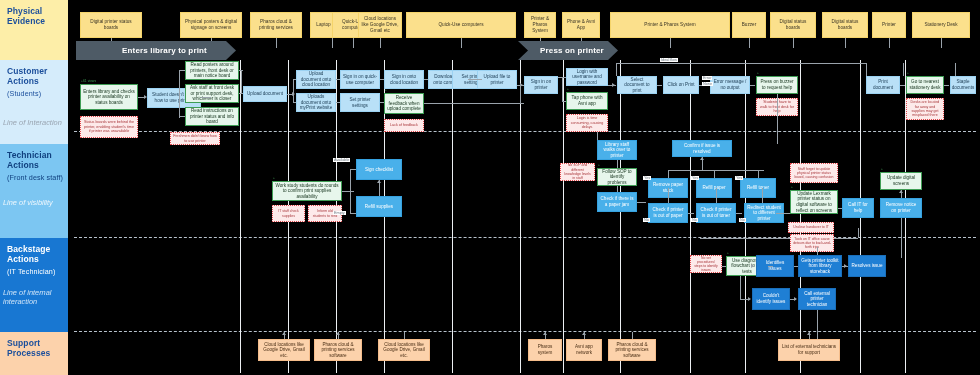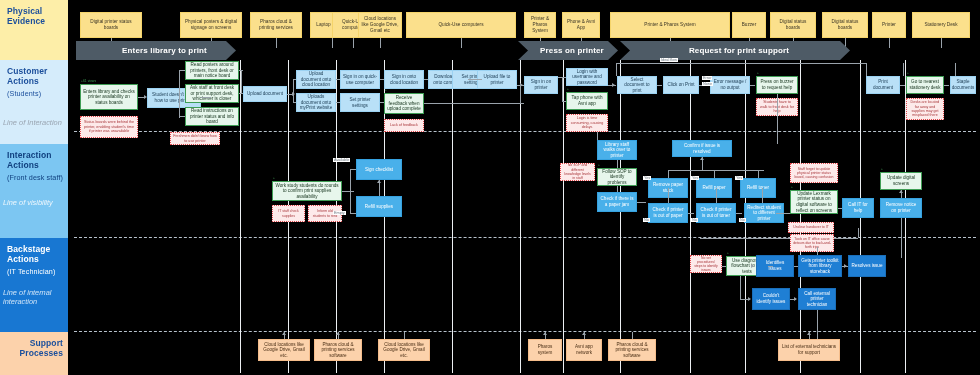--- a/index.html
+++ b/index.html
@@ -32,21 +32,21 @@
     font-weight: normal;
     font-size: 7.2px;
     display: block;
     margin-top: 3px;
     line-height: 1.2;
   }
   .lane-label.physical { background: #fdeea8; top: 0; height: 60px; }
   .lane-label.customer { background: #d5ecfb; top: 60px; height: 84px; }
   .lane-label.frontstage { background: #7cc6f2; top: 144px; height: 94px; color:#10407f; }
   .lane-label.backstage { background: #1877d2; top: 238px; height: 94px; color: #ffffff; }
-  .lane-label.support  { background: #fcd2ab; top: 332px; height: 43px; text-align: right; }
+  .lane-label.support  { background: #fcd2ab; top: 332px; height: 43px; }
 
   .line-label {
     position: absolute;
     left: 3px;
     width: 70px;
     font-size: 7.4px;
     font-style: italic;
     line-height: 1.15;
   }
   .line-label.l1 { top: 119px; color: #9aa5b1; }
@@ -190,21 +190,21 @@
   <div class="lane-label physical">
     <span>Physical</span><br>
     <span>Evidence</span>
   </div>
   <div class="lane-label customer">
     <span>Customer</span><br>
     <span>Actions</span>
     <span class="sub">(Students)</span>
   </div>
   <div class="lane-label frontstage">
-    <span>Interaction</span><br>
+    <span>Technician</span><br>
     <span>Actions</span>
     <span class="sub">(Front desk staff)</span>
   </div>
   <div class="lane-label backstage">
     <span>Backstage</span><br>
     <span>Actions</span>
     <span class="sub">(IT Technician)</span>
   </div>
   <div class="lane-label support">
     <span>Support</span><br>
@@ -261,21 +261,20 @@
   <div class="vline" style="left:581px;top:38px;height:10px;"></div>
   <div class="vline" style="left:670px;top:38px;height:10px;"></div>
   <div class="vline" style="left:749px;top:38px;height:10px;"></div>
   <div class="vline" style="left:793px;top:38px;height:10px;"></div>
   <div class="vline" style="left:845px;top:38px;height:10px;"></div>
   <div class="vline" style="left:889px;top:38px;height:10px;"></div>
   <div class="vline" style="left:941px;top:38px;height:10px;"></div>
 
   <div class="phase first" style="left:76px;width:160px;top:41px;">Enters library to print</div>
   <div class="phase" style="left:518px;width:100px;top:41px;">Press on printer</div>
-  <div class="phase" style="left:620px;width:230px;top:41px;">Request for print support</div>
 
   <div class="tag good" style="left:81px;top:80px;">+61 views</div>
   <div class="node green" style="left:80px;top:84px;width:58px;height:26px;">Enters library and checks printer availability on status boards</div>
   <div class="node pain" style="left:80px;top:116px;width:58px;height:22px;font-size:3.7px;">Status boards were behind the printer, enabling student's time if printer was unavailable</div>
 
   <div class="node blue" style="left:147px;top:88px;width:54px;height:20px;">Student doesn't know how to use printers</div>
   <div class="node pain" style="left:170px;top:132px;width:50px;height:13px;font-size:3.7px;">Freshmen didn't know how to use printer</div>
 
   <div class="node green" style="left:185px;top:61px;width:54px;height:19px;">Read posters around printers, front desk or main notice board</div>
   <div class="node green" style="left:185px;top:84px;width:54px;height:19px;">Ask staff at front desk or print support desk, whichever is closer</div>

